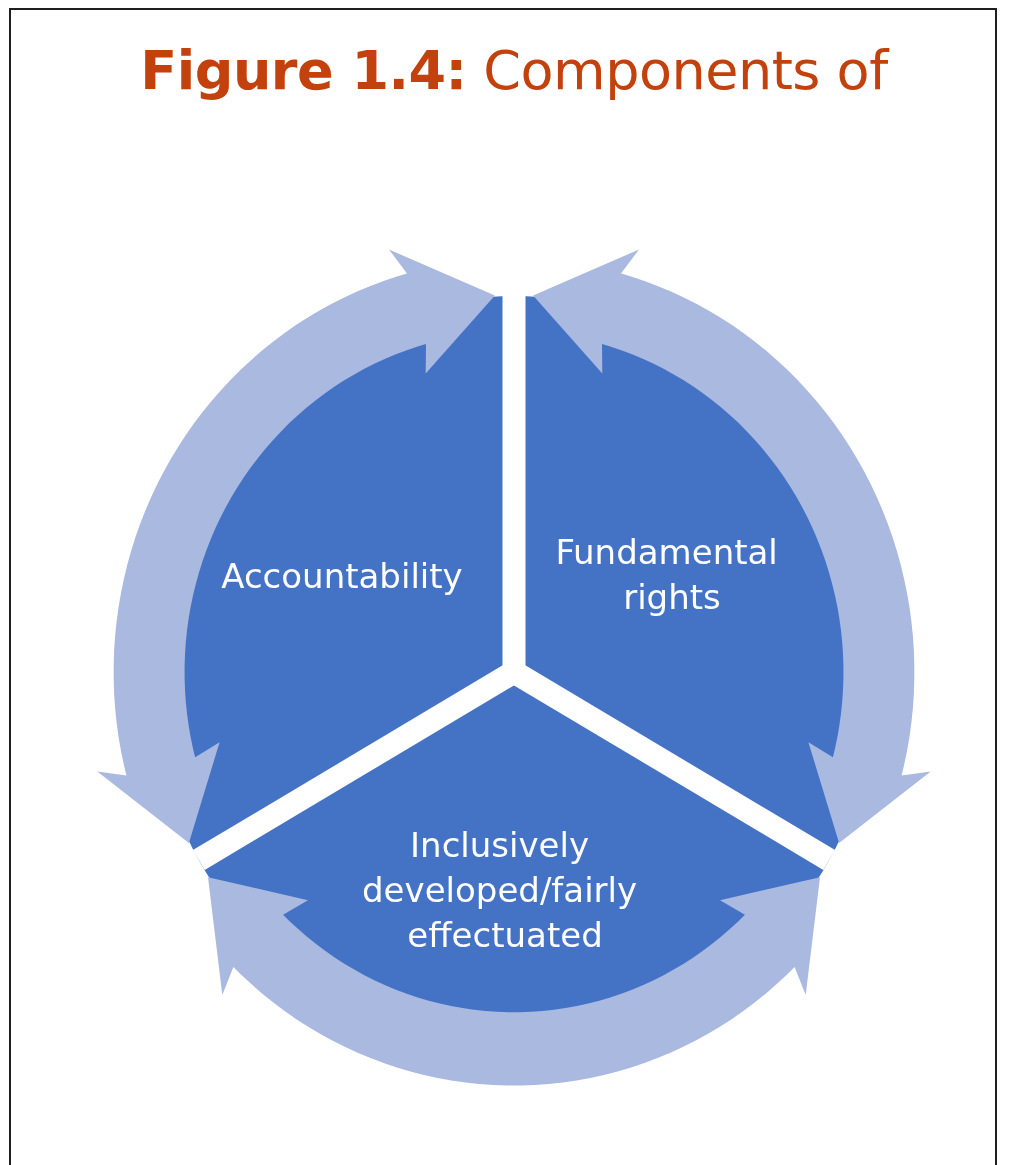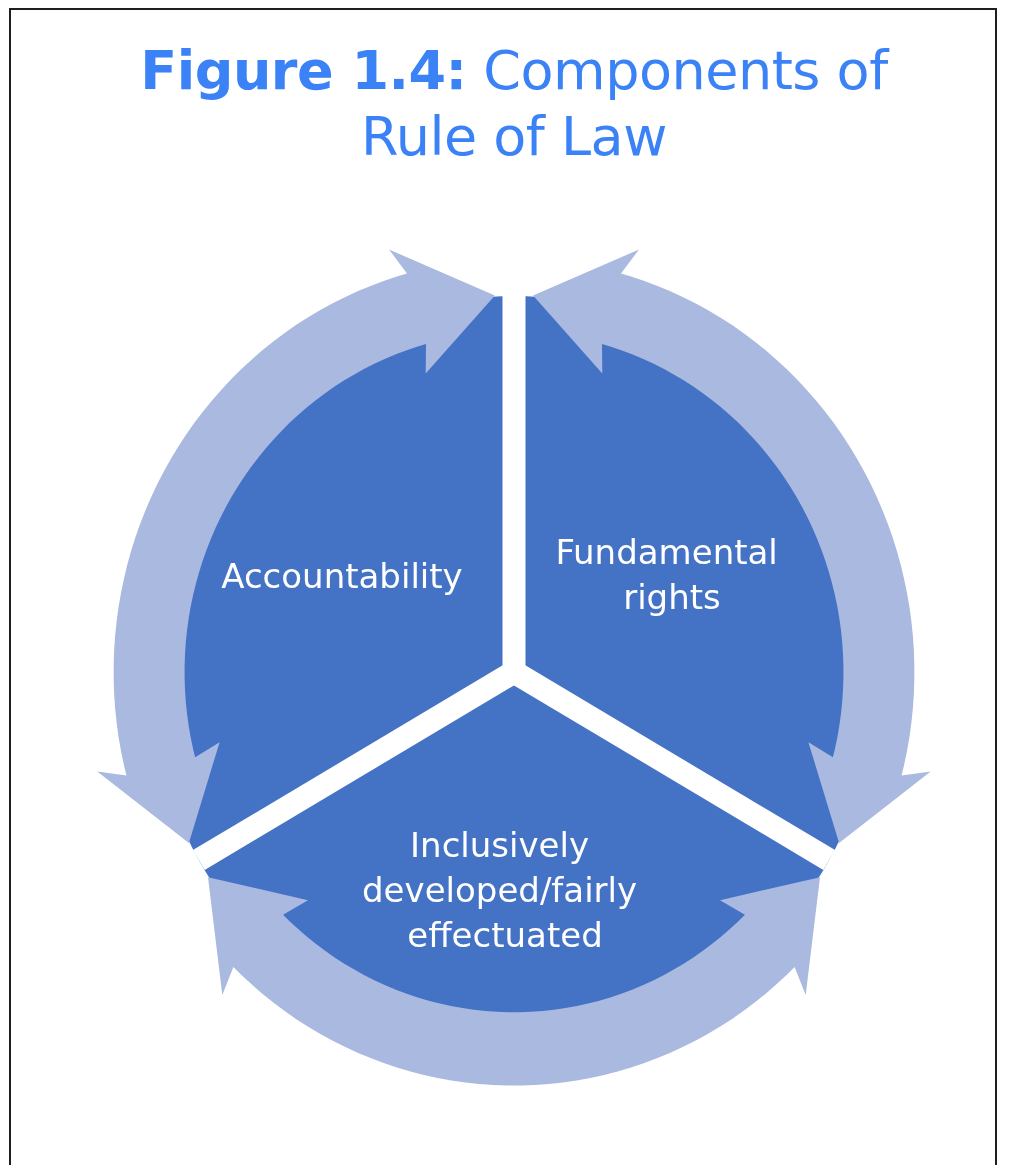--- a/index.html
+++ b/index.html
@@ -3,36 +3,35 @@
 <meta charset="utf-8">
 <style>
   html, body { margin: 0; padding: 0; background: #ffffff; }
   body { width: 1031px; height: 1165px; position: relative; overflow: hidden; }
   .frame {
     position: absolute; left: 9px; top: 8px; width: 988px; height: 1170px;
     border: 2px solid #1f1f1f; border-bottom: none; box-sizing: border-box; background: #fff;
   }
   .title {
     position: absolute; left: 9px; top: 38px; width: 1010px; text-align: center;
-    font-family: "DejaVu Sans", sans-serif; color: #3b82f6;
+    font-family: "DejaVu Sans", sans-serif; color: #c2410c;
     font-size: 54px; line-height: 66px; letter-spacing: -0.5px;
   }
   .title .bold { font-weight: bold; }
   .title .regular { font-weight: normal; }
   svg.diagram { position: absolute; left: 0; top: 0; }
   .seg-label { font-family: "DejaVu Sans", sans-serif; font-size: 34px; fill: #ffffff; }
 </style>
 </head>
 <body>
 
 <div class="frame"></div>
 
 <div class="title">
   <div><span class="bold">Figure 1.4:</span> <span class="regular">Components of</span></div>
-  <div class="regular">Rule of Law</div>
 </div>
 
 <svg class="diagram" width="1031" height="1165" viewBox="0 0 1031 1165">
   <g id="wedges">
     <path id="wedge-right" d="M514,672 L514.0,296.0 L526.7,296.2 L539.4,296.9 L552.0,298.1 L564.7,299.7 L577.2,301.7 L589.7,304.2 L602.1,307.2 L614.3,310.6 L626.5,314.4 L638.5,318.7 L650.4,323.4 L662.1,328.5 L673.6,334.1 L684.9,340.0 L696.0,346.4 L706.9,353.1 L717.5,360.3 L728.0,367.8 L738.1,375.7 L748.0,384.0 L757.6,392.6 L766.9,401.5 L775.8,410.8 L784.5,420.4 L792.8,430.3 L800.8,440.5 L808.5,451.0 L815.8,461.7 L822.7,472.8 L829.2,484.0 L835.4,495.5 L841.2,507.2 L846.5,519.1 L851.5,531.1 L856.0,543.4 L860.2,555.8 L863.9,568.4 L867.2,581.0 L870.0,593.8 L872.5,606.7 L874.5,619.7 L876.0,632.7 L877.1,645.8 L877.8,658.9 L878.0,672.0 L877.8,685.1 L877.1,698.2 L876.0,711.3 L874.5,724.3 L872.5,737.3 L870.0,750.2 L867.2,763.0 L863.9,775.6 L860.2,788.2 L856.0,800.6 L851.5,812.9 L846.5,824.9 L841.2,836.8 L835.4,848.5 L829.2,860.0 Z" fill="#4472C4"></path>
     <path id="wedge-bottom" d="M514,672 L829.2,860.0 L822.7,871.2 L815.8,882.3 L808.5,893.0 L800.8,903.5 L792.8,913.7 L784.5,923.6 L775.8,933.2 L766.9,942.5 L757.6,951.4 L748.0,960.0 L738.1,968.3 L728.0,976.2 L717.5,983.7 L706.9,990.9 L696.0,997.6 L684.9,1004.0 L673.6,1009.9 L662.1,1015.5 L650.4,1020.6 L638.5,1025.3 L626.5,1029.6 L614.3,1033.4 L602.1,1036.8 L589.7,1039.8 L577.2,1042.3 L564.7,1044.3 L552.0,1045.9 L539.4,1047.1 L526.7,1047.8 L514.0,1048.0 L501.3,1047.8 L488.6,1047.1 L476.0,1045.9 L463.3,1044.3 L450.8,1042.3 L438.3,1039.8 L425.9,1036.8 L413.7,1033.4 L401.5,1029.6 L389.5,1025.3 L377.6,1020.6 L365.9,1015.5 L354.4,1009.9 L343.1,1004.0 L332.0,997.6 L321.1,990.9 L310.5,983.7 L300.0,976.2 L289.9,968.3 L280.0,960.0 L270.4,951.4 L261.1,942.5 L252.2,933.2 L243.5,923.6 L235.2,913.7 L227.2,903.5 L219.5,893.0 L212.2,882.3 L205.3,871.2 L198.8,860.0 Z" fill="#4472C4"></path>
     <path id="wedge-left" d="M514,672 L198.8,860.0 L192.6,848.5 L186.8,836.8 L181.5,824.9 L176.5,812.9 L172.0,800.6 L167.8,788.2 L164.1,775.6 L160.8,763.0 L158.0,750.2 L155.5,737.3 L153.5,724.3 L152.0,711.3 L150.9,698.2 L150.2,685.1 L150.0,672.0 L150.2,658.9 L150.9,645.8 L152.0,632.7 L153.5,619.7 L155.5,606.7 L158.0,593.8 L160.8,581.0 L164.1,568.4 L167.8,555.8 L172.0,543.4 L176.5,531.1 L181.5,519.1 L186.8,507.2 L192.6,495.5 L198.8,484.0 L205.3,472.8 L212.2,461.7 L219.5,451.0 L227.2,440.5 L235.2,430.3 L243.5,420.4 L252.2,410.8 L261.1,401.5 L270.4,392.6 L280.0,384.0 L289.9,375.7 L300.0,367.8 L310.5,360.3 L321.1,353.1 L332.0,346.4 L343.1,340.0 L354.4,334.1 L365.9,328.5 L377.6,323.4 L389.5,318.7 L401.5,314.4 L413.7,310.6 L425.9,307.2 L438.3,304.2 L450.8,301.7 L463.3,299.7 L476.0,298.1 L488.6,296.9 L501.3,296.2 L514.0,296.0 Z" fill="#4472C4"></path>
   </g>
   <g id="separators">
     <line id="sep-top" x1="514" y1="672" x2="514.0" y2="296.0" stroke="#FFFFFF" stroke-width="23"></line>

